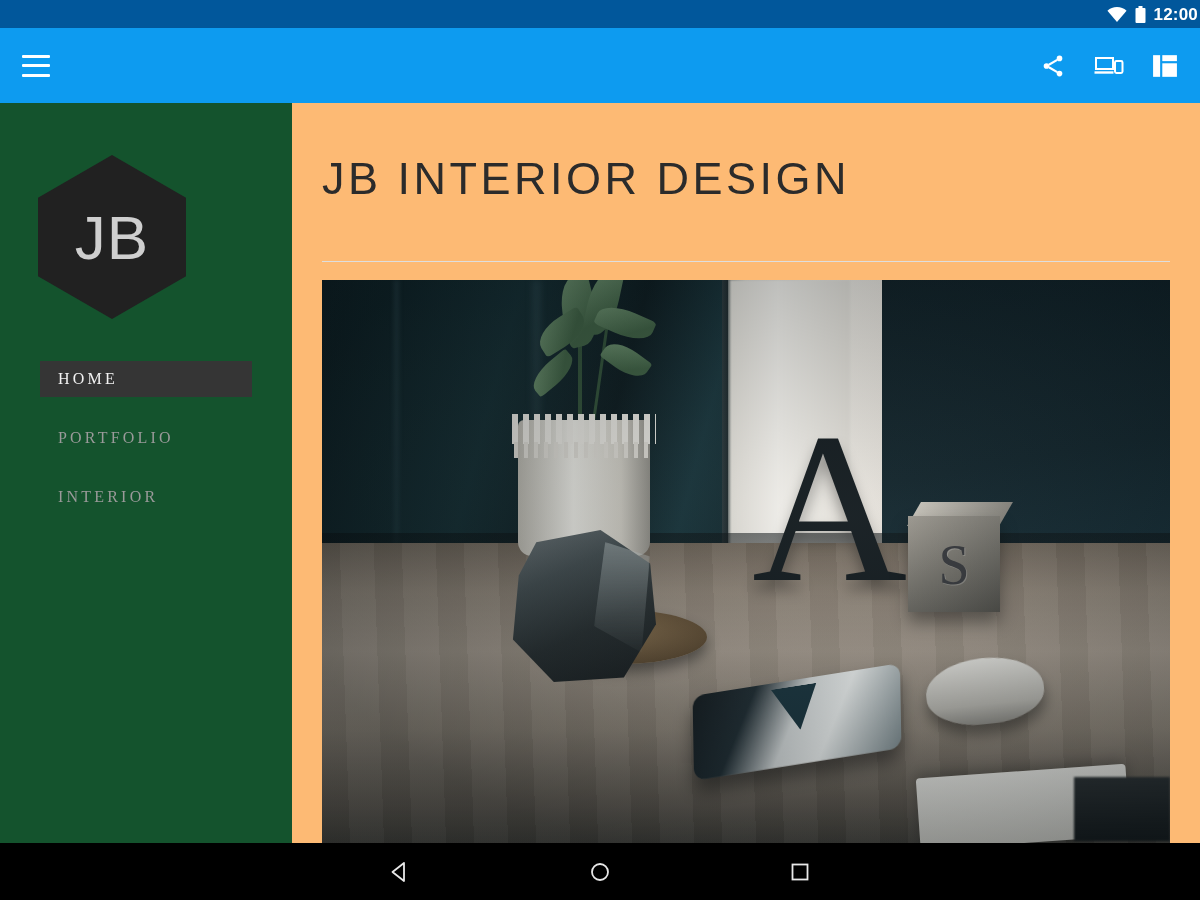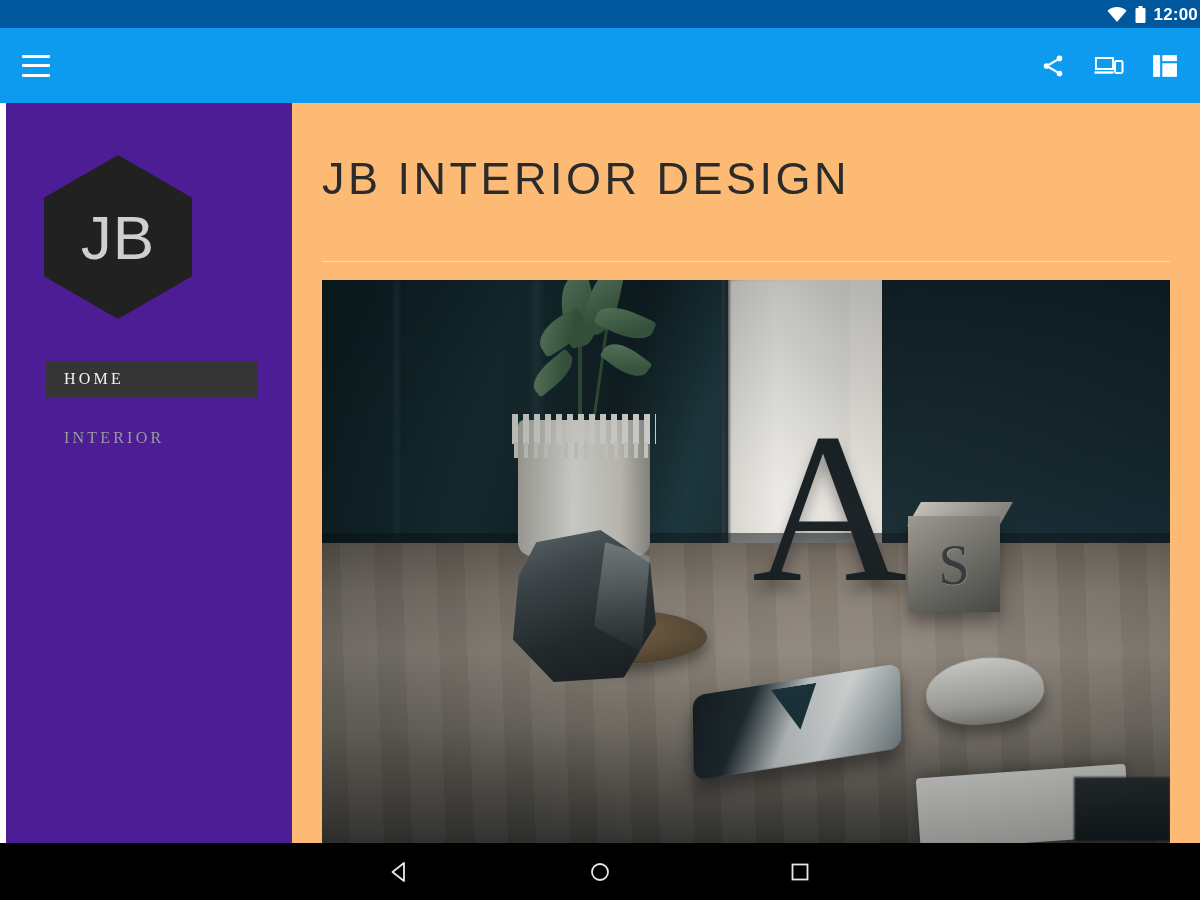--- a/index.html
+++ b/index.html
@@ -38,22 +38,22 @@
   .tb-icon { width: 30px; height: 30px; display:flex; align-items:center; justify-content:center; cursor:pointer; }
 
   
   .app-body {
     position: absolute; top: 103px; left: 0; width: 1200px; height: 740px;
     background: #fff; overflow: hidden;
   }
 
   
   .sidebar {
-    position: absolute; top: 0; left: 6px; width: 292px; height: 740px;
-    background: #4c1d95;
+    position: absolute; top: 0; left: 0; width: 292px; height: 740px;
+    background: #14532d;
   }
   .logo-wrap {
     position: absolute; top: 52px; left: 38px; width: 148px; height: 164px;
   }
   .hexagon {
     position: absolute; inset: 0;
     background: #212121;
     clip-path: polygon(50% 0%, 100% 26%, 100% 74%, 50% 100%, 0% 74%, 0% 26%);
   }
   .logo-text {
@@ -326,20 +326,21 @@
 
   <div class="app-body">
 
     <div class="sidebar">
       <div class="logo-wrap">
         <div class="hexagon"></div>
         <div class="logo-text">JB</div>
       </div>
       <div class="nav">
         <div class="nav-item active">HOME</div>
+        <div class="nav-item">PORTFOLIO</div>
         <div class="nav-item">INTERIOR</div>
       </div>
     </div>
 
     <div class="content">
       <div class="page-title">JB INTERIOR DESIGN</div>
       <div class="divider"></div>
 
       <div class="hero">
         <div class="h-layer bg-window"></div>

